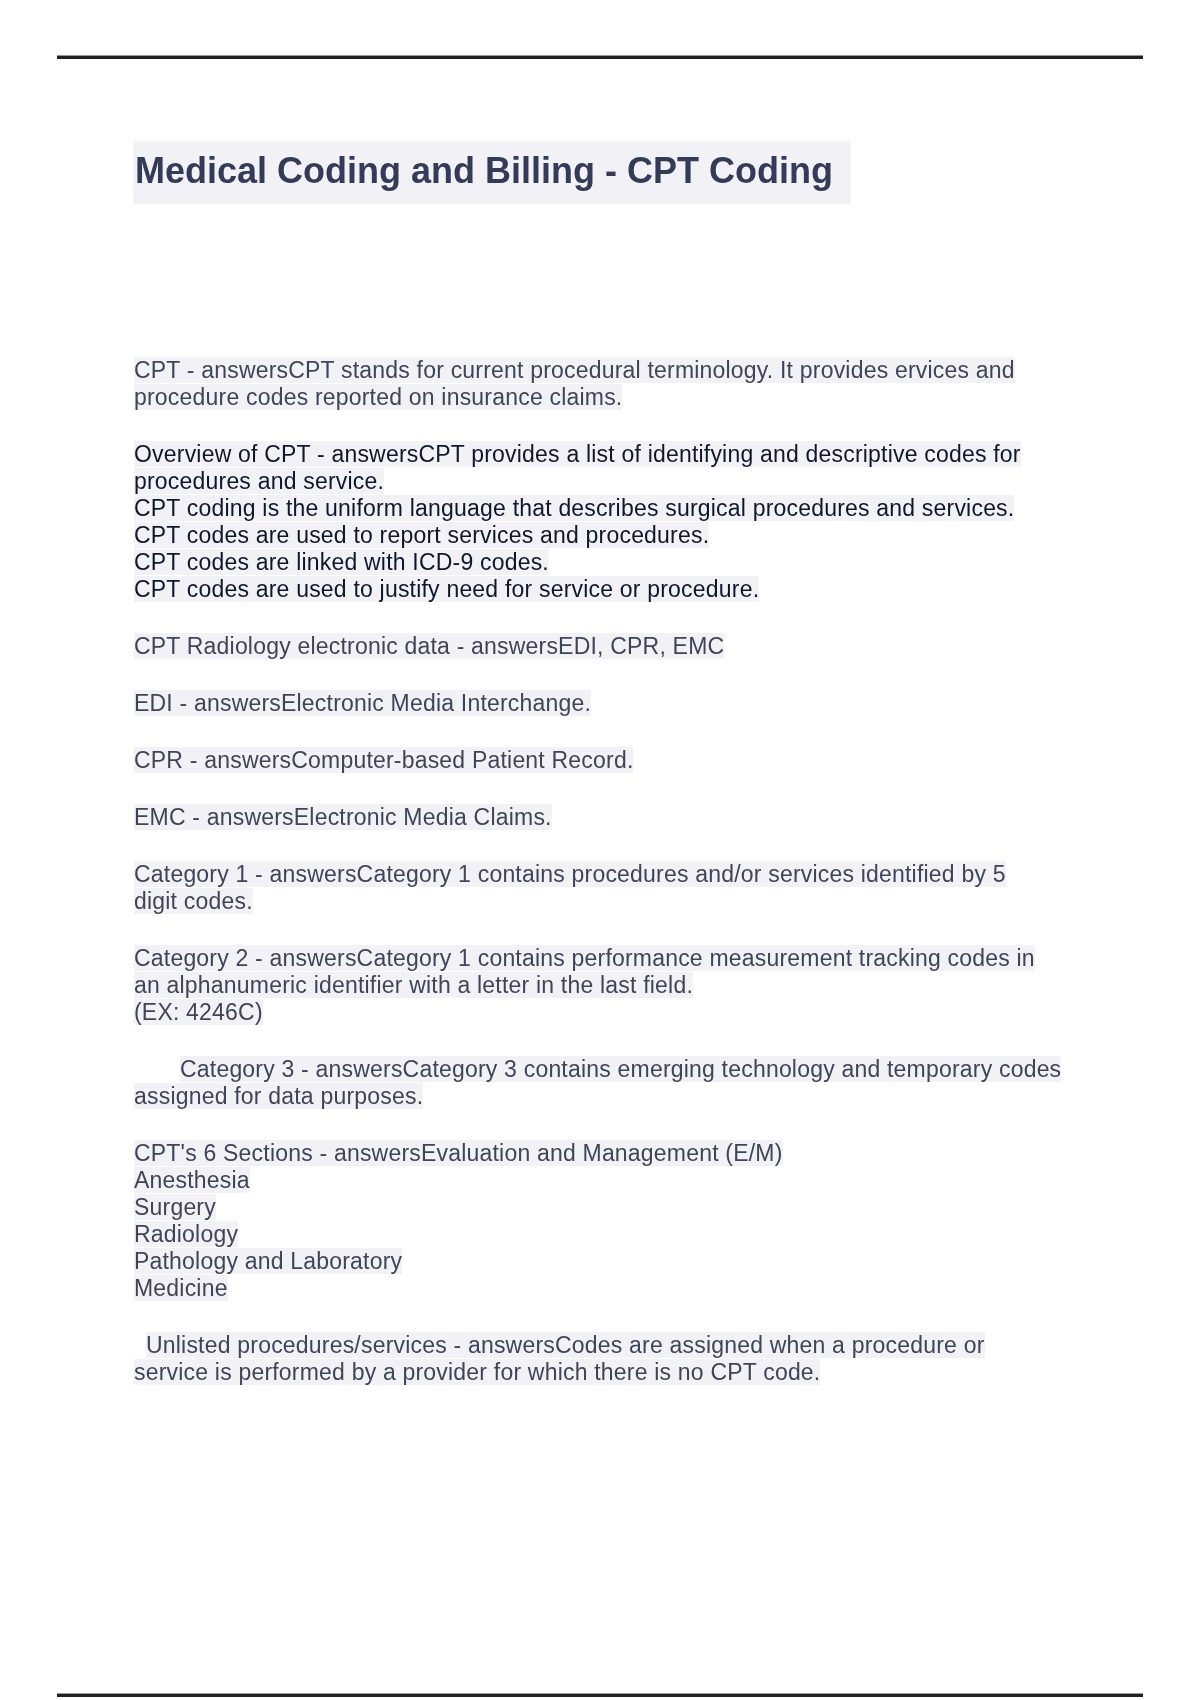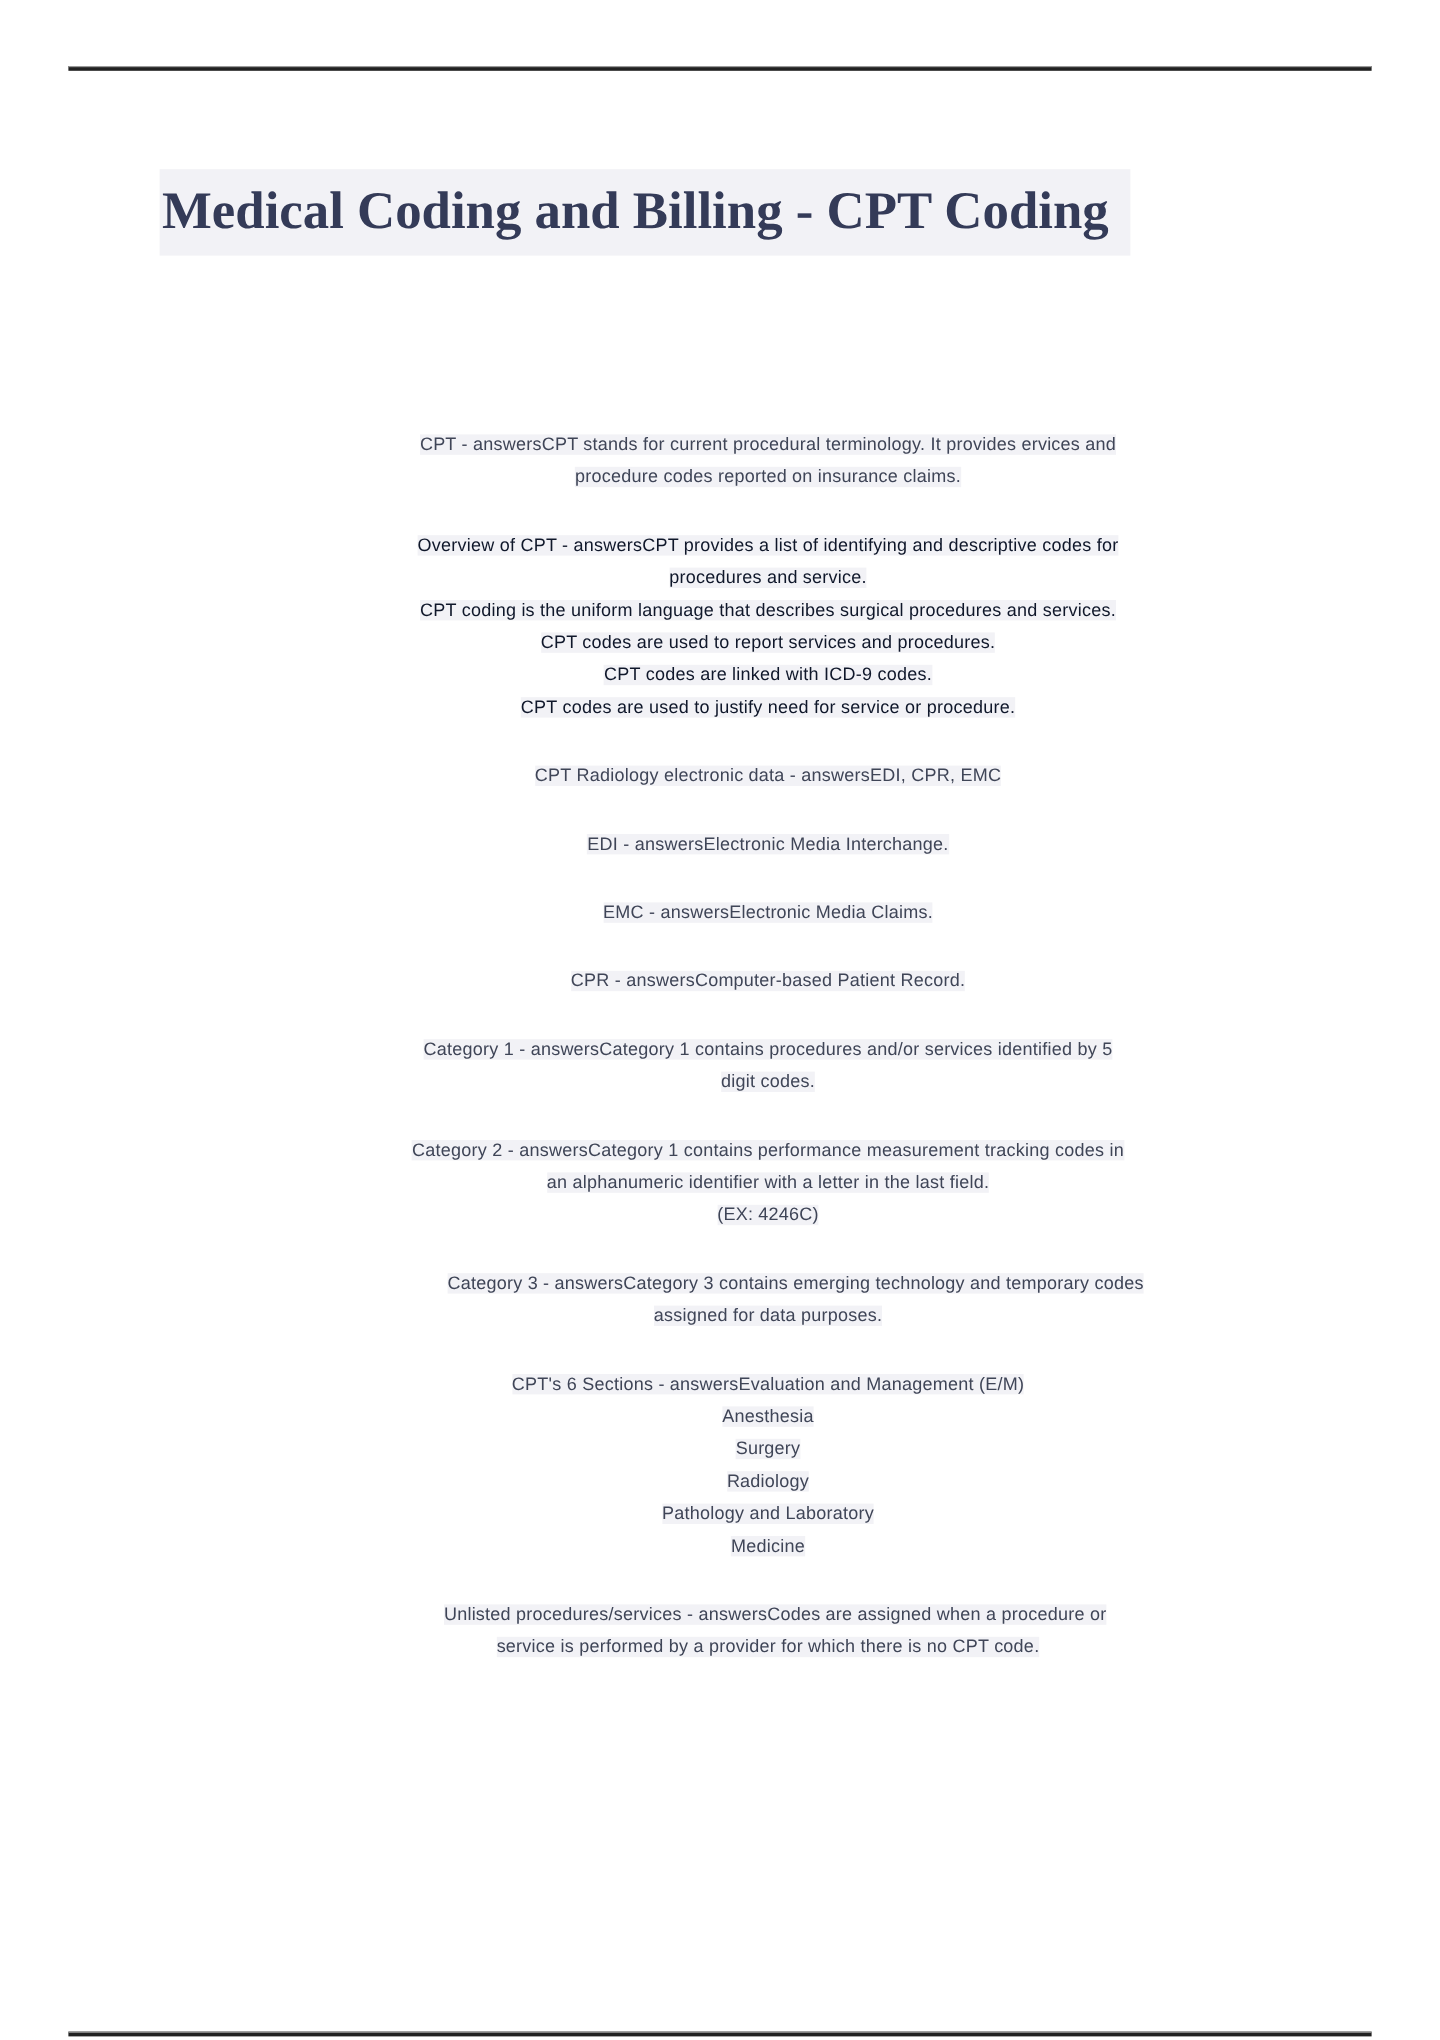--- a/index.html
+++ b/index.html
@@ -25,42 +25,40 @@
     box-sizing: border-box;
   }
   #top-rule { top: 55px; }
   #bottom-rule { top: 1693px; }
 
   .page-title {
     position: absolute;
     left: 133px;
     top: 141px;
     margin: 0;
-    font-size: 44px;
+    font-size: 36px;
     font-weight: bold;
     white-space: nowrap;
-    font-family: Liberation Serif, serif;
   }
   .page-title .hl {
     display: inline-block;
     padding: 9px 18px 12px 2px;
   }
 
   .content {
     position: absolute;
     left: 134px;
     top: 357px;
     width: 1012px;
   }
   .content p {
     margin: 0 0 30px 0;
-    font-size: 15px;
+    font-size: 23px;
     line-height: 27px;
     letter-spacing: 0.2px;
-    text-align: center;
   }
   .content .hl {
     white-space: pre-line;
   }
 </style>
 </head>
 <body>
 
 <div id="page" style="background: rgb(255, 255, 255);">
 
@@ -73,22 +71,22 @@
   <p style="color: rgb(63, 69, 87);"><span class="hl" style="background: rgb(242, 242, 246);">CPT - answersCPT stands for current procedural terminology. It provides ervices and
 procedure codes reported on insurance claims.</span></p>
       <p style="color: #0f172a;"><span class="hl" style="background: rgb(242, 242, 246);">Overview of CPT - answersCPT provides a list of identifying and descriptive codes for
 procedures and service.
 CPT coding is the uniform language that describes surgical procedures and services.
 CPT codes are used to report services and procedures.
 CPT codes are linked with ICD-9 codes.
 CPT codes are used to justify need for service or procedure.</span></p>
       <p style="color: rgb(63, 69, 87);"><span class="hl" style="background: rgb(242, 242, 246);">CPT Radiology electronic data - answersEDI, CPR, EMC</span></p>
       <p style="color: rgb(63, 69, 87);"><span class="hl" style="background: rgb(242, 242, 246);">EDI - answersElectronic Media Interchange.</span></p>
+      <p style="color: rgb(63, 69, 87);"><span class="hl" style="background: rgb(242, 242, 246);">CPR - answersComputer-based Patient Record.</span></p>
       <p style="color: rgb(63, 69, 87);"><span class="hl" style="background: rgb(242, 242, 246);">EMC - answersElectronic Media Claims.</span></p>
-      <p style="color: rgb(63, 69, 87);"><span class="hl" style="background: rgb(242, 242, 246);">CPR - answersComputer-based Patient Record.</span></p>
       <p style="color: rgb(63, 69, 87);"><span class="hl" style="background: rgb(242, 242, 246);">Category 1 - answersCategory 1 contains procedures and/or services identified by 5
 digit codes.</span></p>
       <p style="color: rgb(63, 69, 87);"><span class="hl" style="background: rgb(242, 242, 246);">Category 2 - answersCategory 1 contains performance measurement tracking codes in
 an alphanumeric identifier with a letter in the last field.
 (EX: 4246C)</span></p>
       <p style="color: rgb(63, 69, 87);"><span class="hl" style="background: rgb(242, 242, 246); margin-left: 46px;">Category 3 - answersCategory 3 contains emerging technology and temporary codes
 assigned for data purposes.</span></p>
       <p style="color: rgb(63, 69, 87);"><span class="hl" style="background: rgb(242, 242, 246);">CPT's 6 Sections - answersEvaluation and Management (E/M)
 Anesthesia
 Surgery

